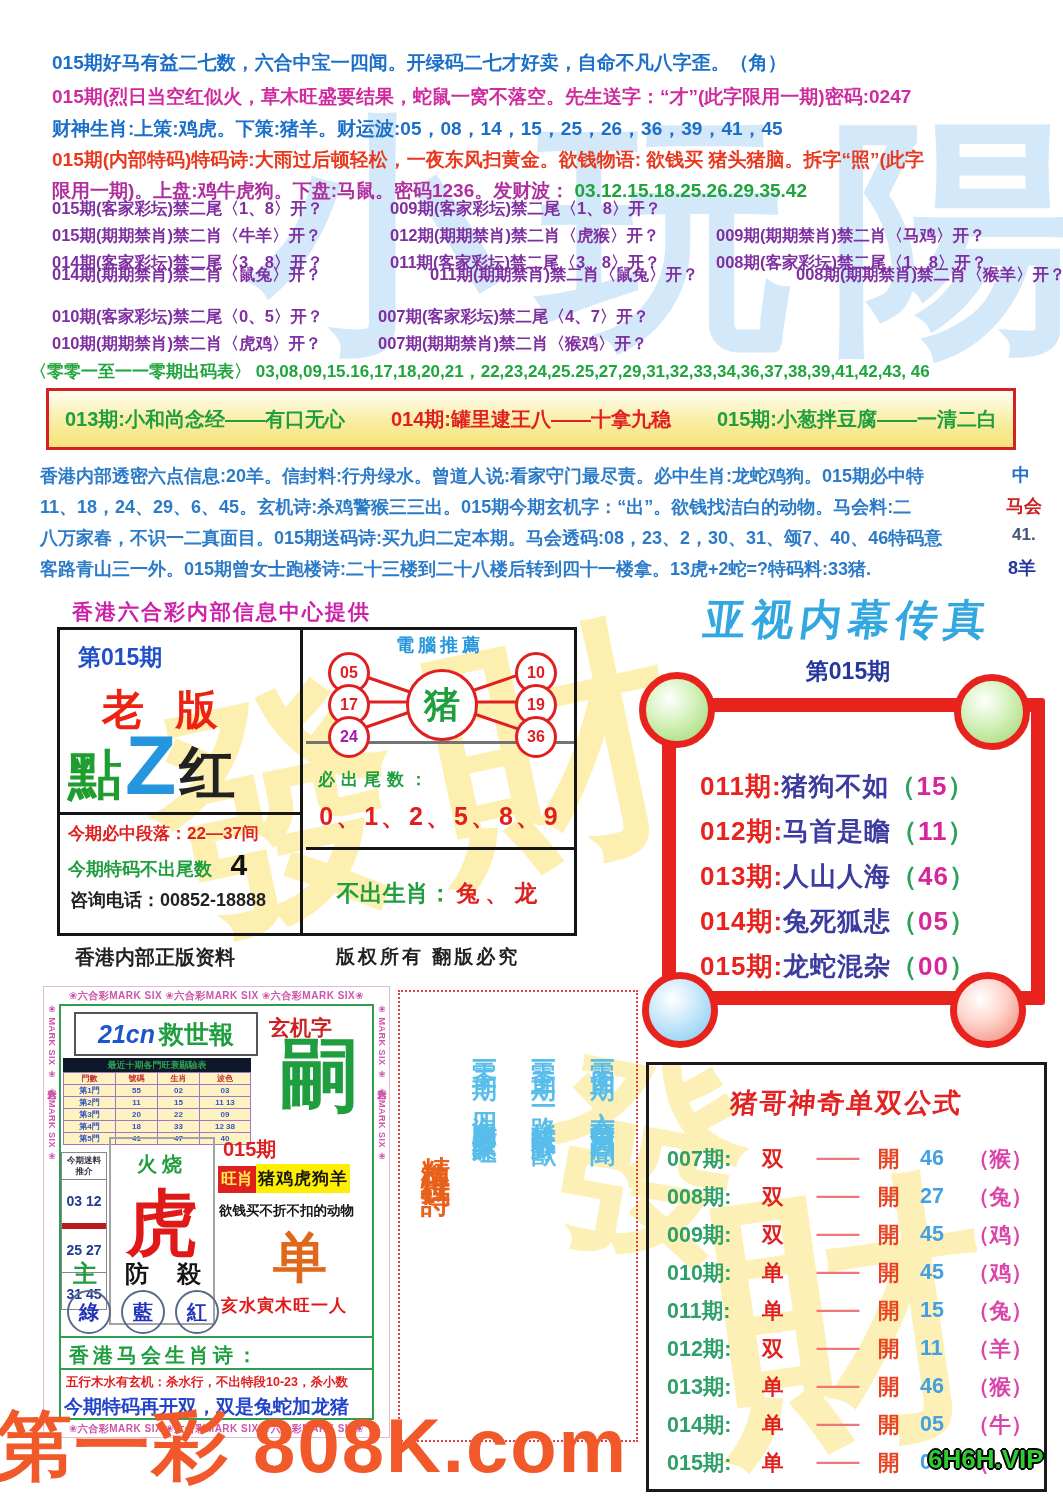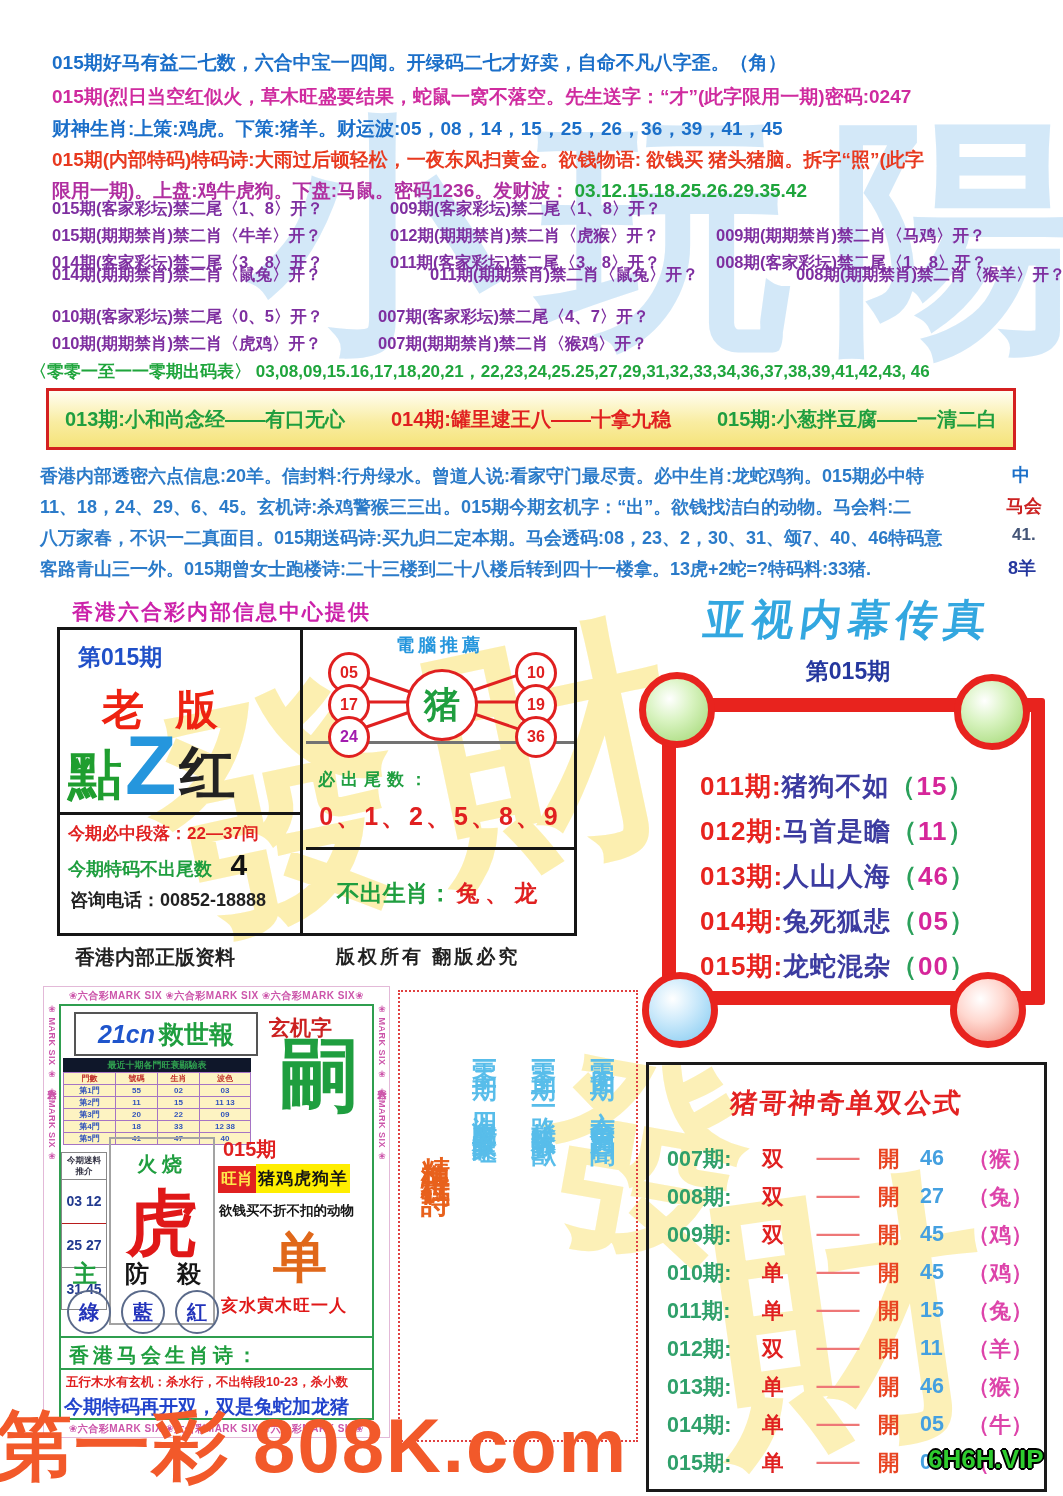--- a/index.html
+++ b/index.html
@@ -273,21 +273,21 @@
               </tr>
         </tbody>
           </table>
       </div>
 
       <div class="abs" style="left:162px;top:130px;font-size:20px;color:#e02020;">015期</div>
 
       <div class="abs" style="left:0px;top:146px;width:46px;height:158px;border:1px solid #888;box-sizing:border-box;text-align:center;">
         <div style="font-size:8.5px;color:#334;line-height:11px;margin-top:2px;">今期迷料</div>
         <div style="font-size:8.5px;color:#334;line-height:11px;border-bottom:1px solid #888;padding-bottom:2px;">推介</div>
-        <div style="font-size:14px;color:#223a8f;line-height:43px;border-bottom:1px solid #b91c1c;">03 12</div>
+        <div style="font-size:14px;color:#223a8f;line-height:43px;border-bottom:6px solid #b91c1c;">03 12</div>
         <div style="font-size:14px;color:#223a8f;line-height:43px;border-bottom:1px solid #888;">25 27</div>
         <div style="font-size:14px;color:#223a8f;line-height:43px;">31 45</div>
       </div>
 
       <div class="abs" style="left:48px;top:131px;width:106px;height:188px;border:2px solid #a3a3a3;box-sizing:border-box;text-align:center;">
         <div style="font-size:20px;color:#1f9e3f;letter-spacing:5px;margin-top:12px;">火烧</div>
         <div style="font-size:72px;color:#e01818;line-height:1.25;">虎</div>
       </div>
 
       <div class="abs" style="left:157px;top:158px;display:flex;align-items:flex-end;">

